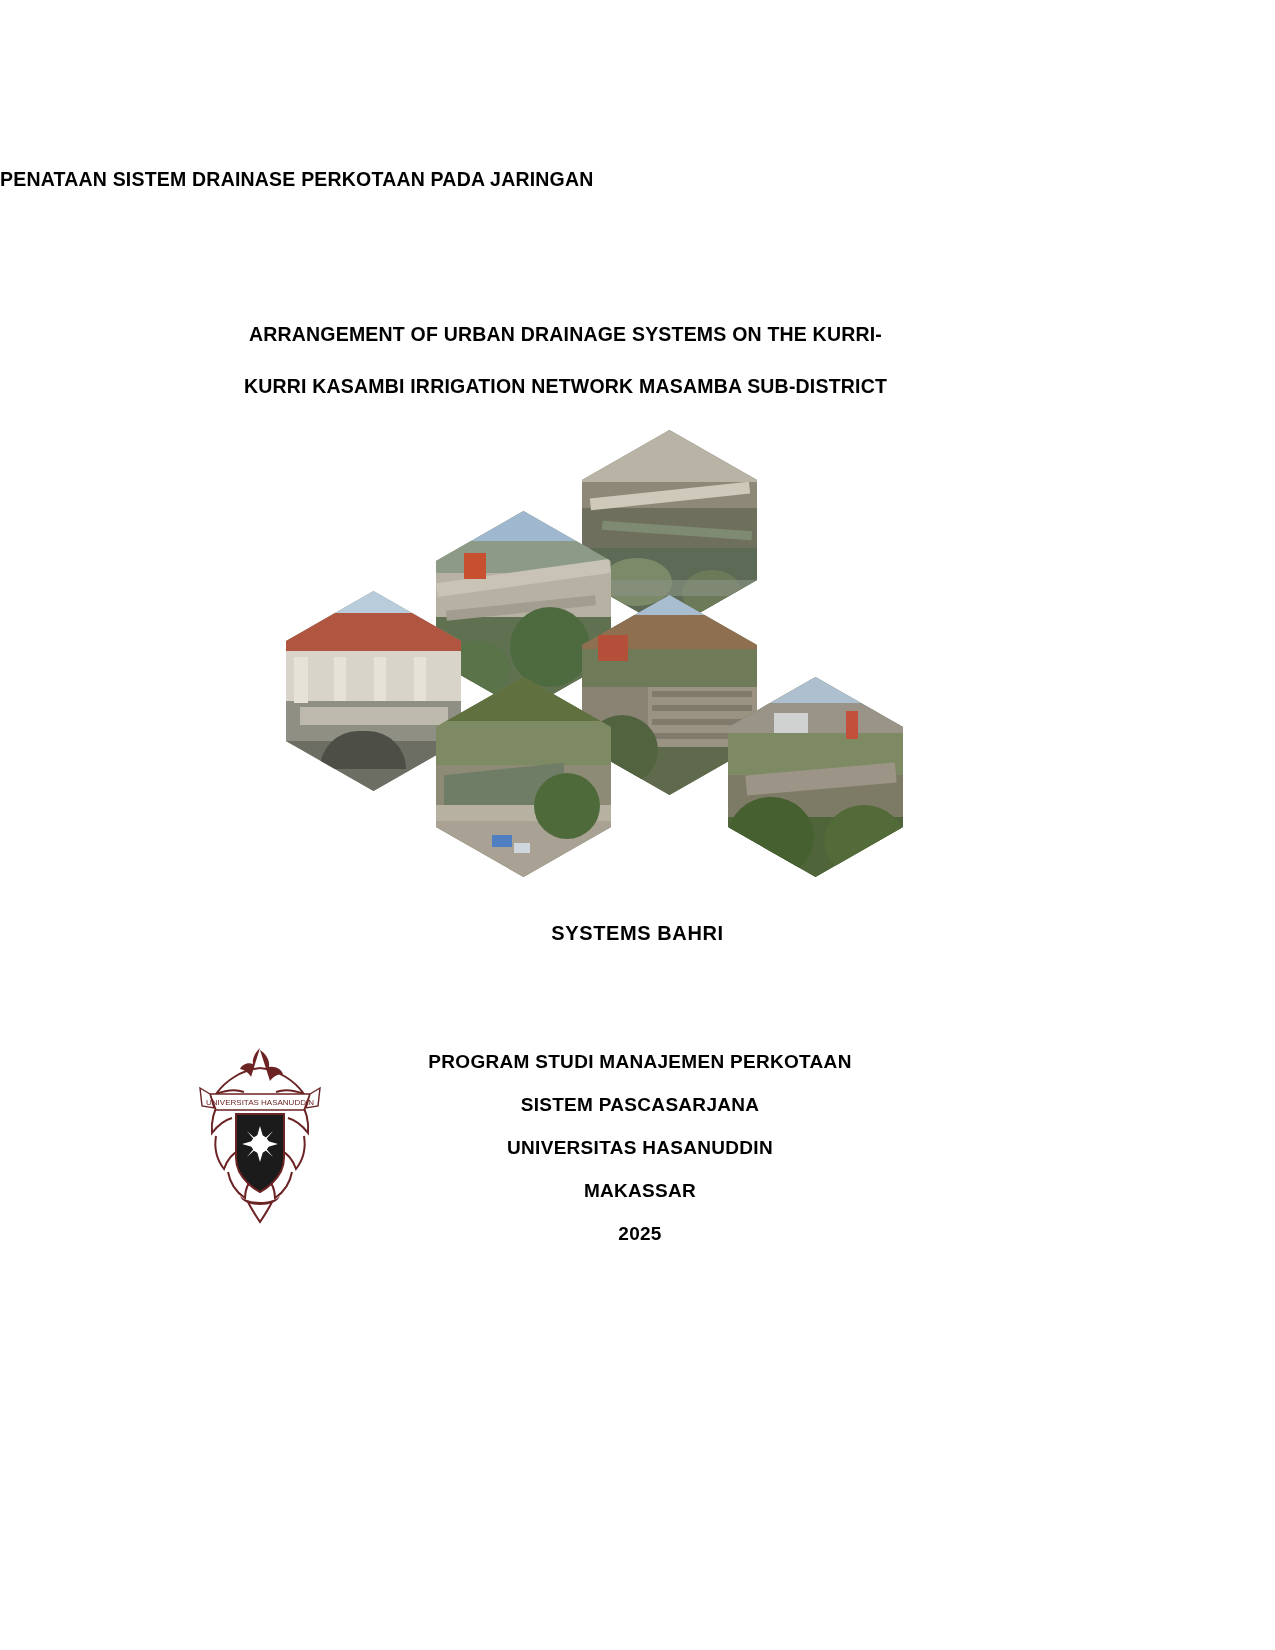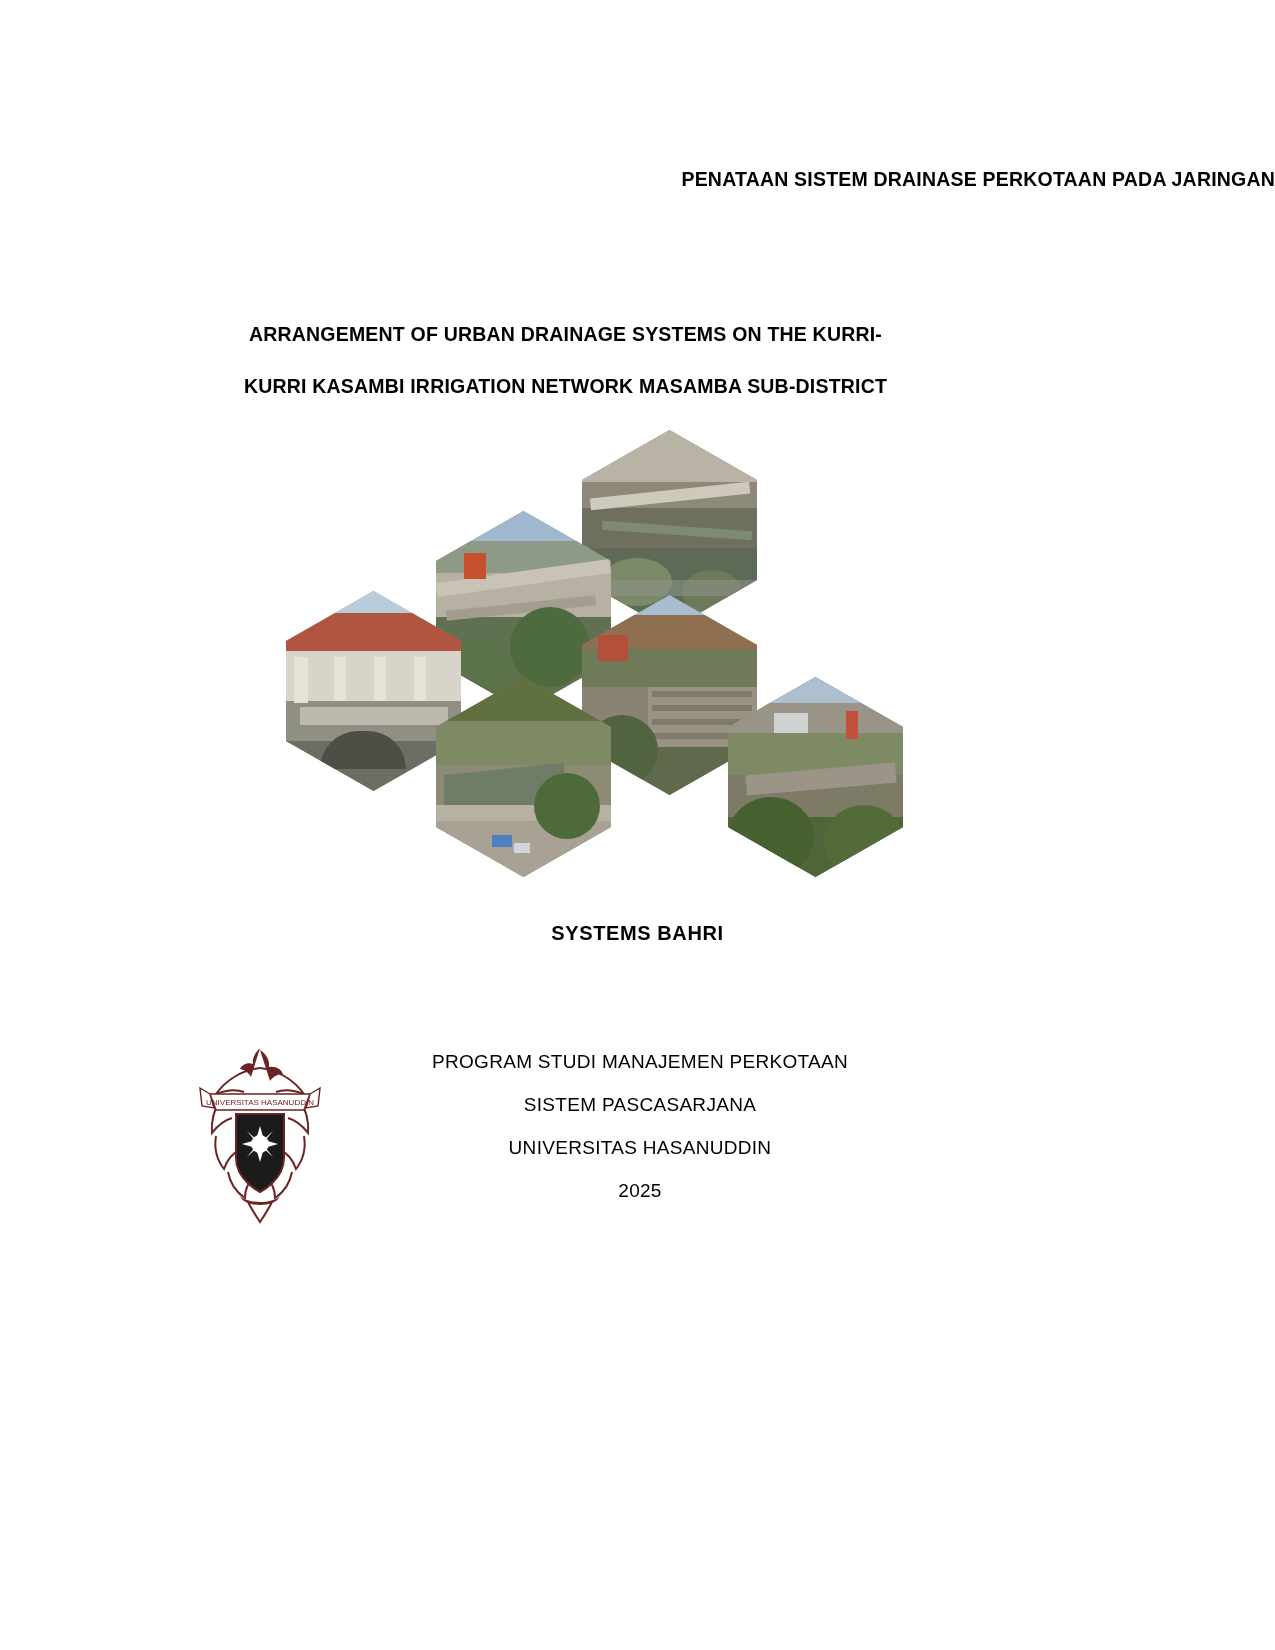--- a/index.html
+++ b/index.html
@@ -22,21 +22,21 @@
     height: 1650px;
     background: #ffffff;
   }
 
   
   .title-block {
     position: absolute;
     left: 0;
     top: 148px;
     width: 1275px;
-    text-align: right;
+    text-align: left;
   }
   .title-line {
     font-size: 19.5px;
     font-weight: bold;
     letter-spacing: 0.2px;
     line-height: 62px;
   }
   .title-block-en {
     position: absolute;
     left: 0;
@@ -94,21 +94,21 @@
   
   .inst-block {
     position: absolute;
     left: 140px;
     top: 1040px;
     width: 1000px;
     text-align: center;
   }
   .inst-line {
     font-size: 19px;
-    font-weight: normal;
+    font-weight: bold;
     letter-spacing: 0.3px;
     line-height: 43px;
   }
 
   
   .logo {
     position: absolute;
     left: 190px;
     top: 1040px;
     width: 140px;
@@ -255,16 +255,17 @@
       </g>
 
       <path d="M50 156 C58 164 82 164 90 156 C86 168 54 168 50 156 Z" fill="#6b2323"></path>
     </svg>
   </div>
 
   <div class="inst-block">
     <div class="inst-line">PROGRAM STUDI MANAJEMEN PERKOTAAN</div>
     <div class="inst-line">SISTEM PASCASARJANA</div>
     <div class="inst-line">UNIVERSITAS HASANUDDIN</div>
+    <div class="inst-line">MAKASSAR</div>
     <div class="inst-line">2025</div>
   </div>
 
 </div>
 
 </body></html>

